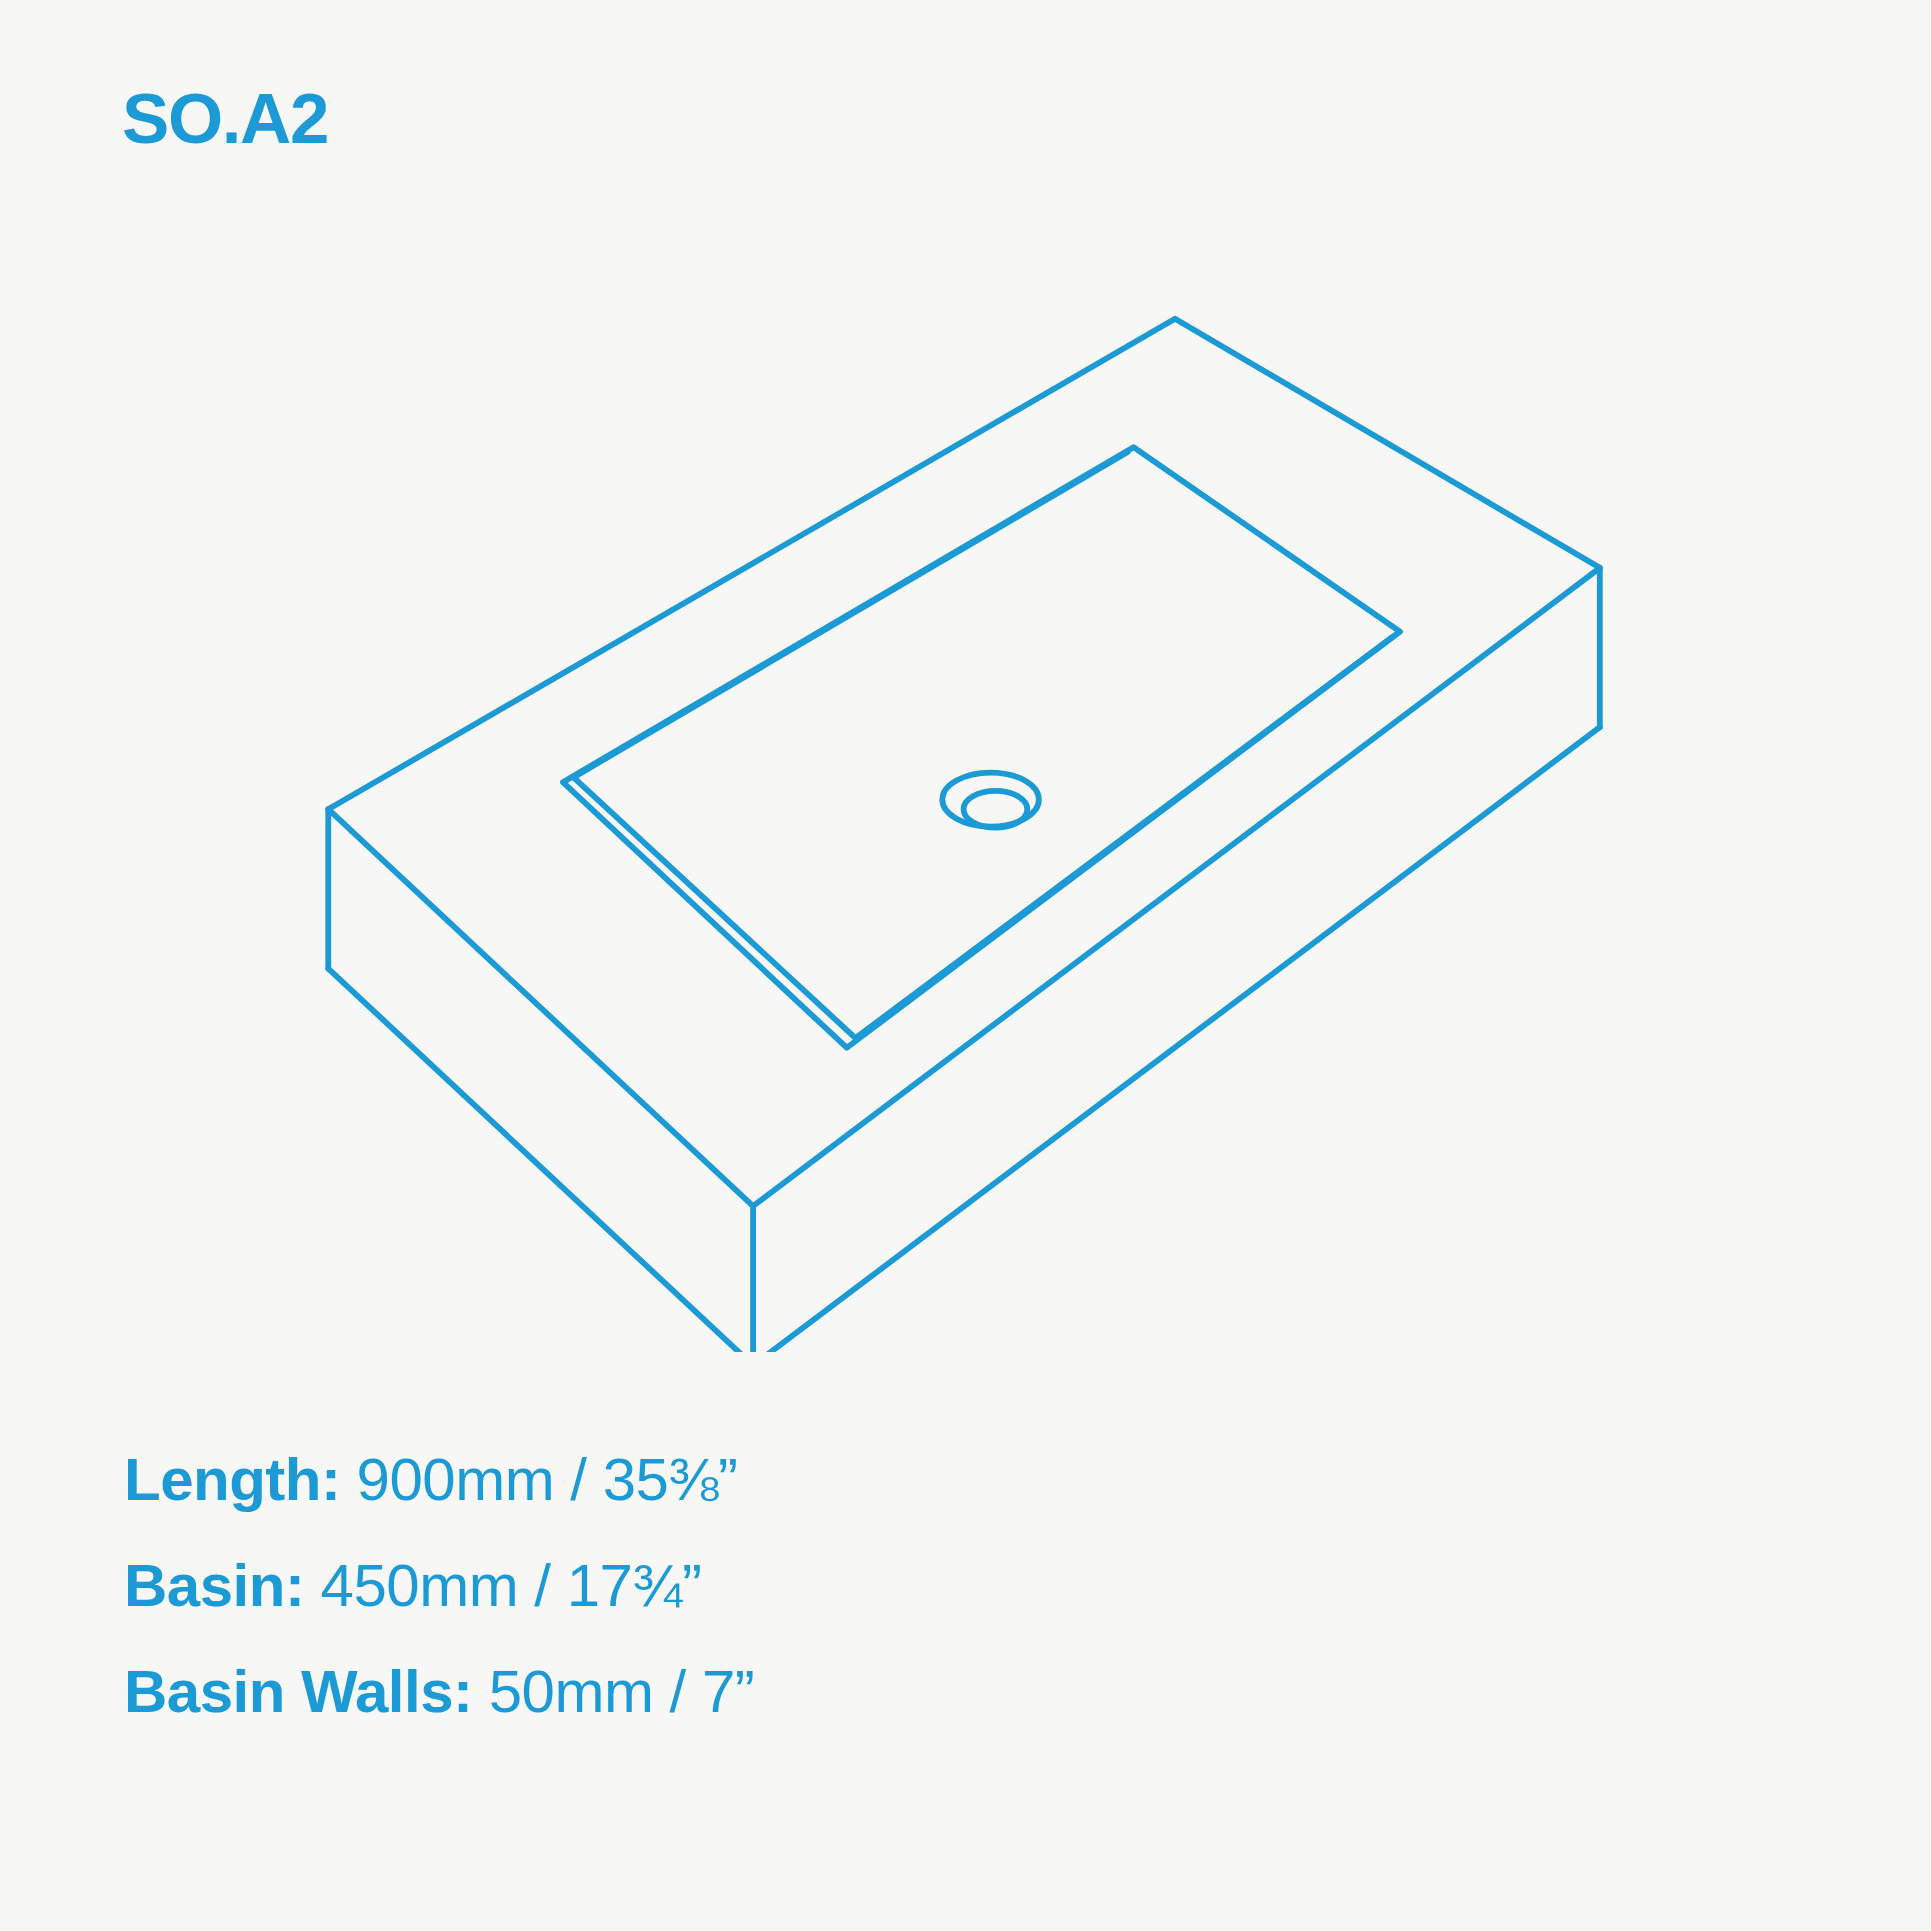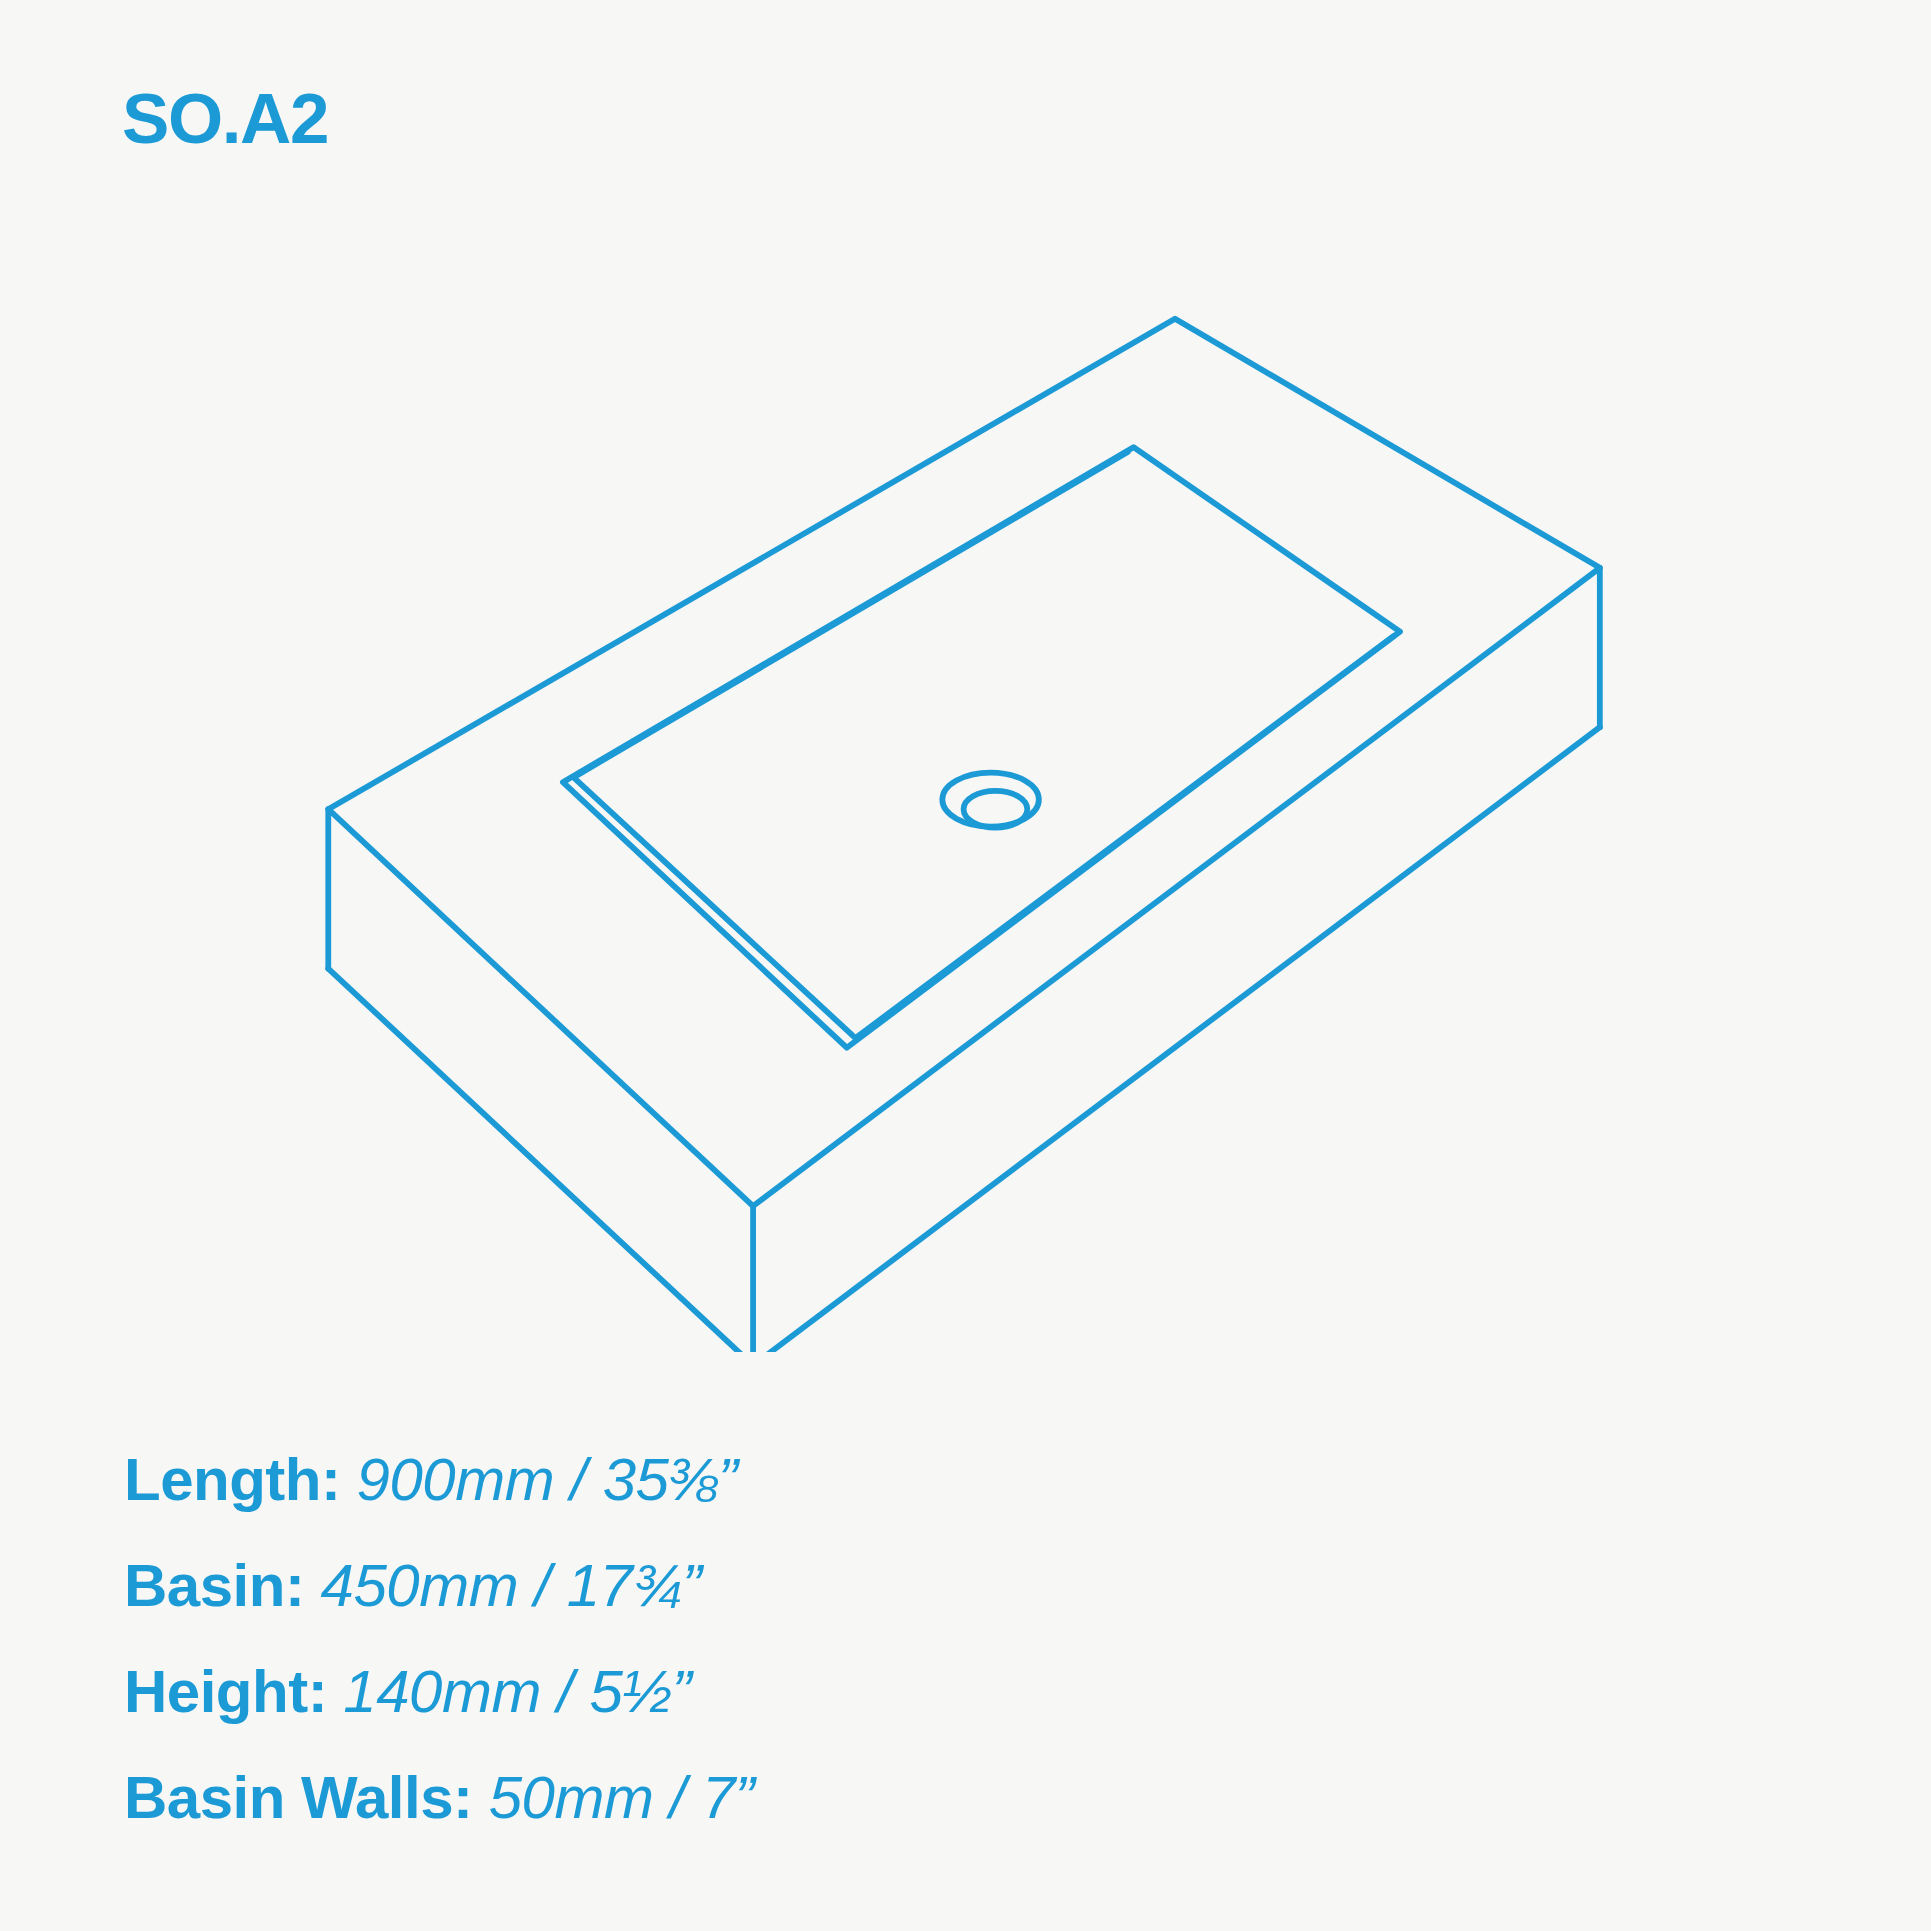--- a/index.html
+++ b/index.html
@@ -62,21 +62,20 @@
     color: #1c9ad6;
     white-space: nowrap;
     letter-spacing: -0.5px;
   }
   .spec-label {
     font-weight: bold;
     text-align: center;
   }
   .spec-value {
     font-weight: normal;
-    font-style: italic;
   }
 </style>
 </head>
 <body>
 
 <div id="sheet">
 
   <div id="product-title">SO.A2</div>
 
   <div id="drawing-wrap">
@@ -107,24 +106,20 @@
     <div class="spec-row">
       <span class="spec-label">Length:</span>
       <span class="spec-value">900mm / 35⅜”</span>
     </div>
 
     <div class="spec-row">
       <span class="spec-label">Basin:</span>
       <span class="spec-value">450mm / 17¾”</span>
     </div>
 
-    <div class="spec-row">
-      <span class="spec-label">Height:</span>
-      <span class="spec-value">140mm / 5½”</span>
-    </div>
 
     <div class="spec-row">
       <span class="spec-label">Basin Walls:</span>
       <span class="spec-value">50mm / 7”</span>
     </div>
 
   </div>
 </div>
 
 

